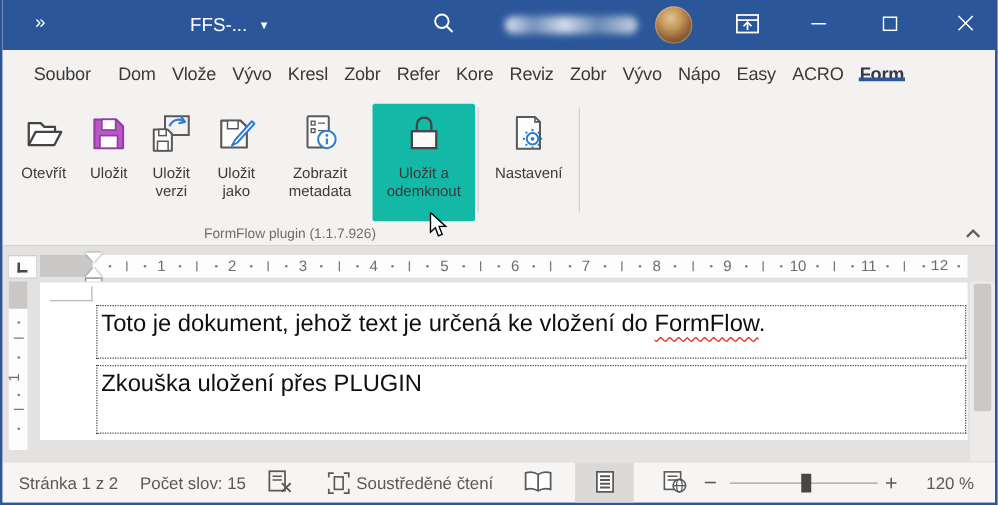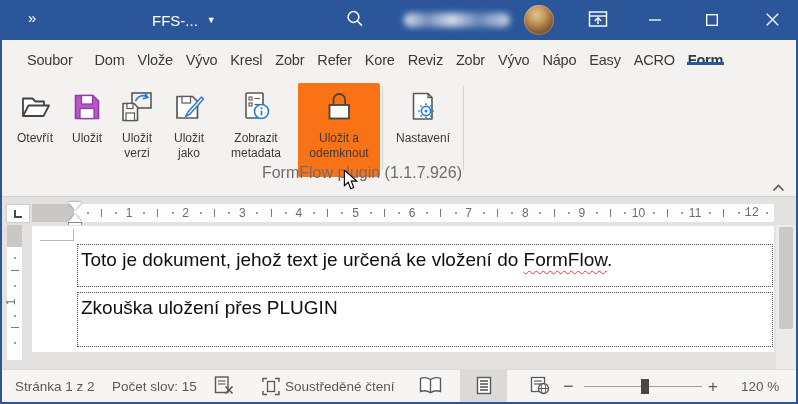--- a/index.html
+++ b/index.html
@@ -33,26 +33,26 @@
   .tab:first-child { padding:0 11px; margin-right:5px; }
   .tab.active { font-weight:bold; color:#30384a; }
   .tab.active::after { content:""; position:absolute; left:5px; right:5px; bottom:3px; height:3px; background:#2b579a; }
   .tabdiv { width:1px; background:#d2d0ce; margin:11px 0; }
   .sharebtn { position:absolute; left:748px; top:47px; width:30px; height:28px; background:#fff; border:1px solid #d4d2d0; border-radius:3px; display:flex; align-items:center; justify-content:center; }
   .tabchev { position:absolute; left:783px; top:50px; width:12px; height:22px; display:flex; align-items:center; justify-content:center; color:#5b5957; font-size:11px; }
   
   .ribbon { position:absolute; left:0; top:80px; width:798px; height:117px; background:#f3f2f1; border-bottom:1px solid #d5d3d1; }
   .btnrow { position:absolute; left:6px; top:3px; display:flex; gap:2px; align-items:flex-start; }
   .btn { display:flex; flex-direction:column; align-items:center; height:94px; padding-top:3px; border-radius:2px; }
-  .btn.hl { background:#f97316; }
+  .btn.hl { background:#14b8a6; }
   .btn .ic { width:36px; height:42px; display:flex; align-items:center; justify-content:center; }
   .btn .lbl { display:flex; flex-direction:column; align-items:center; font-size:12px; line-height:14.5px; color:#3b3a39; margin-top:3px; }
   .w54{width:54px}.w46{width:46px}.w50{width:50px}.w80{width:80px}.w82{width:82px}.w76{width:76px}
   .vsep { width:1px; height:84px; background:#d4d2d0; margin-top:3px; }
-  .grouplbl { position:absolute; left:0; bottom:14px; width:460px; text-align:right; font-size:16px; color:#6f6d6b; }
+  .grouplbl { position:absolute; left:0; bottom:3px; width:460px; text-align:center; font-size:11px; color:#6f6d6b; }
   .collapse { position:absolute; right:14px; bottom:4px; width:16px; height:10px; display:flex; align-items:center; justify-content:center; }
   .cursor { position:absolute; left:341px; top:90px; z-index:40; }
   
   .rulerzone { position:absolute; left:0; top:197px; width:798px; height:28px; background:#e3e2e0; }
   .tabsel { position:absolute; left:4px; top:7px; width:24px; height:19px; background:#fdfdfd; border:1px solid #cfcecd; display:flex; align-items:center; justify-content:center; }
   .tabsel .L { width:8px; height:8px; border-left:2px solid #4a4846; border-bottom:2px solid #4a4846; }
   .hruler { position:absolute; left:30px; top:7px; width:742px; height:18px; background:#fdfdfd; overflow:hidden; }
   .hmargin { position:absolute; left:0; top:0; width:42px; height:18px; background:#c9c8c6; }
   .rnum { position:absolute; top:0; transform:translateX(-50%); font-size:12px; line-height:18px; color:#6e6c6a; }
   .rtick { position:absolute; top:5px; width:1px; height:8px; background:#7a7876; }

